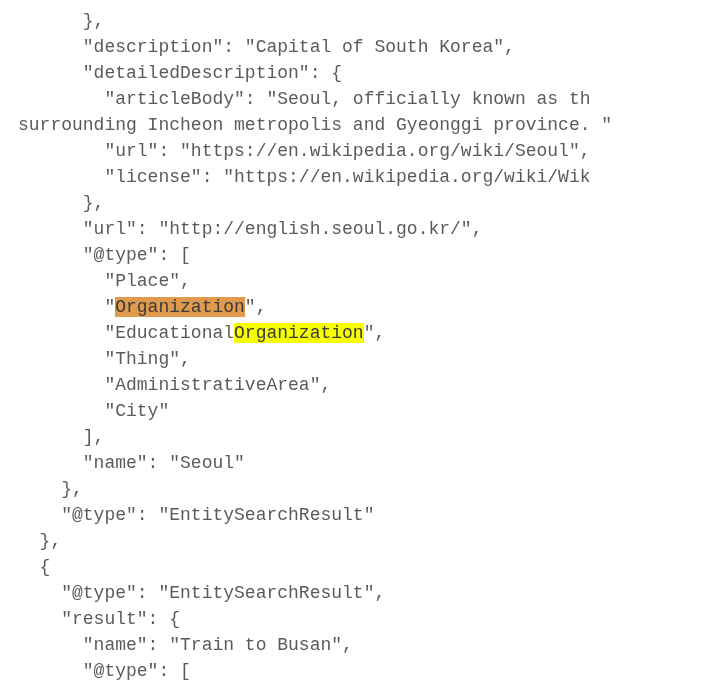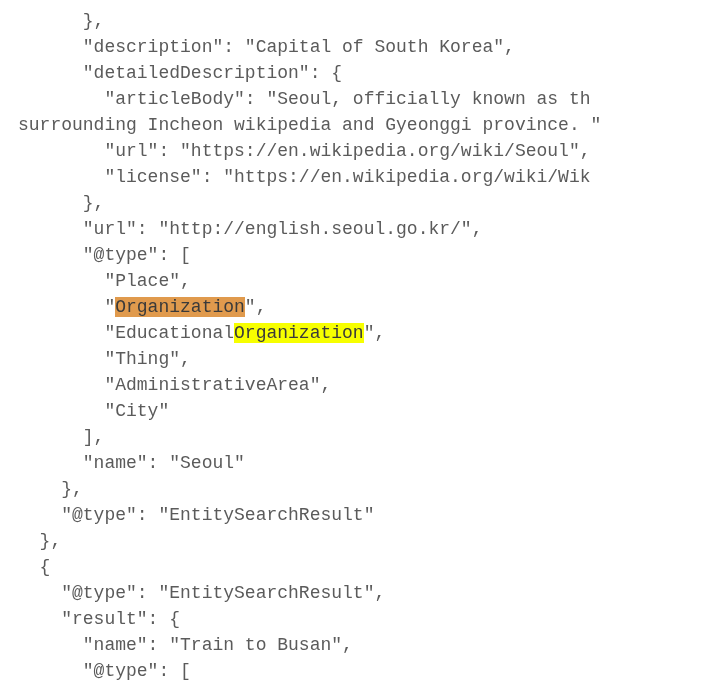--- a/index.html
+++ b/index.html
@@ -29,21 +29,21 @@
     color: #3a3a3a;
   }
 </style>
 </head>
 <body>
 
 <pre class="code"><span>      },</span>
 <span>      "description": "Capital of South Korea",</span>
 <span>      "detailedDescription": {</span>
 <span>        "articleBody": "Seoul, officially known as th</span>
-<span>surrounding Incheon wikipedia and Gyeonggi province. "</span>
+<span>surrounding Incheon metropolis and Gyeonggi province. "</span>
 <span>        "url": "https://en.wikipedia.org/wiki/Seoul",</span>
 <span>        "license": "https://en.wikipedia.org/wiki/Wik</span>
 <span>      },</span>
 <span>      "url": "http://english.seoul.go.kr/",</span>
 <span>      "@type": [</span>
 <span>        "Place",</span>
 <span><span>        "</span><span class="hl-orange">Organization</span><span>",</span></span>
 <span><span>        "Educational</span><span class="hl-yellow">Organization</span><span>",</span></span>
 <span>        "Thing",</span>
 <span>        "AdministrativeArea",</span>

